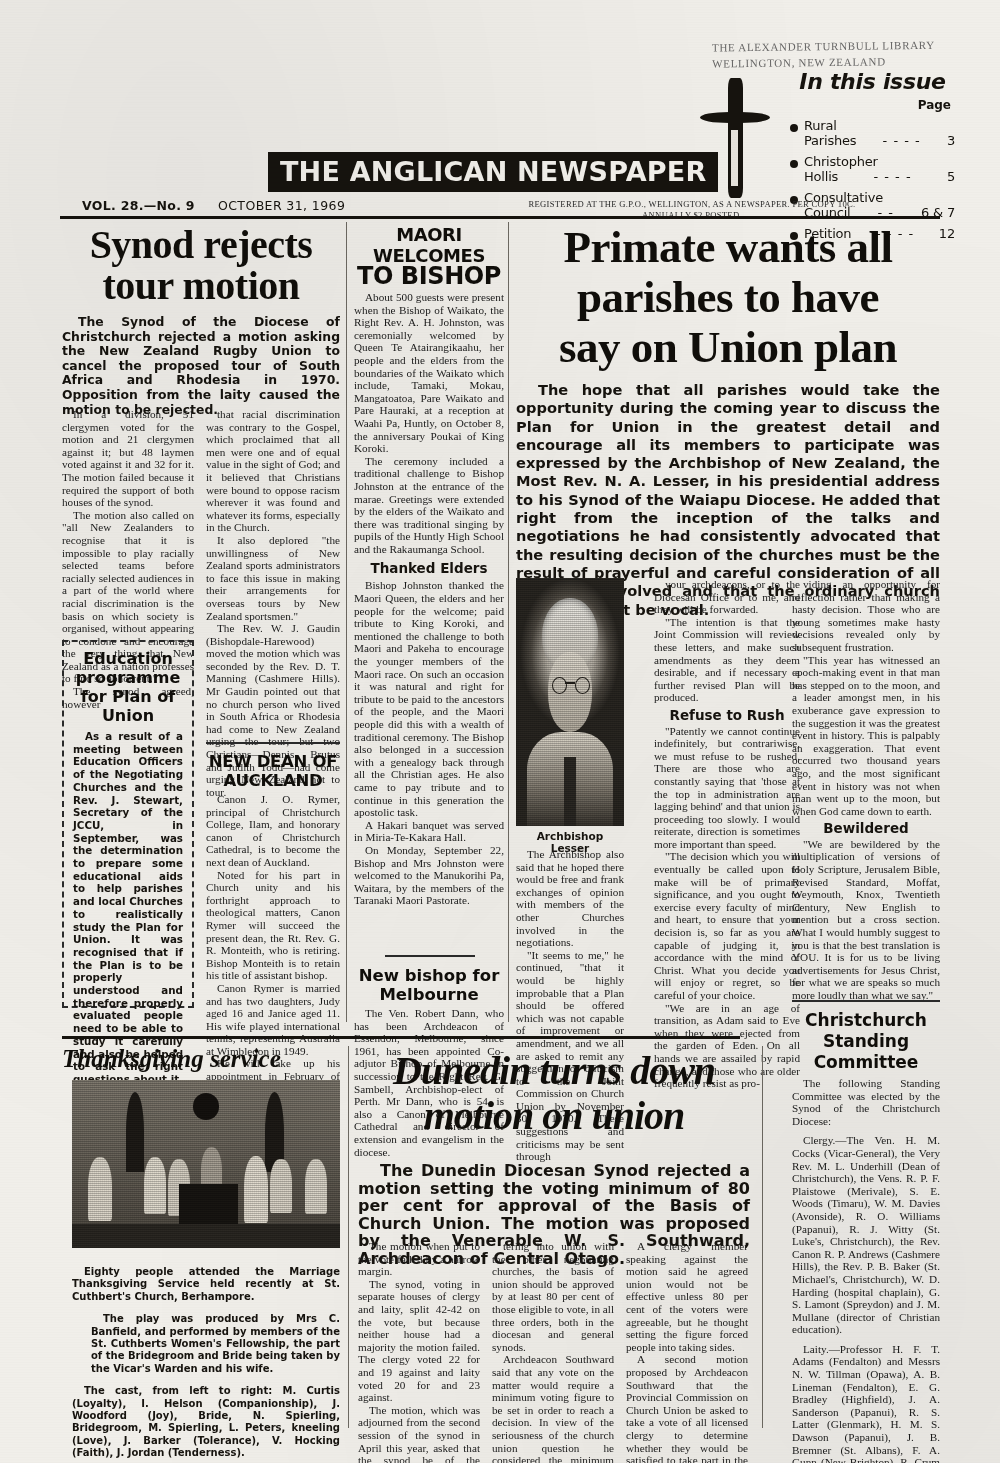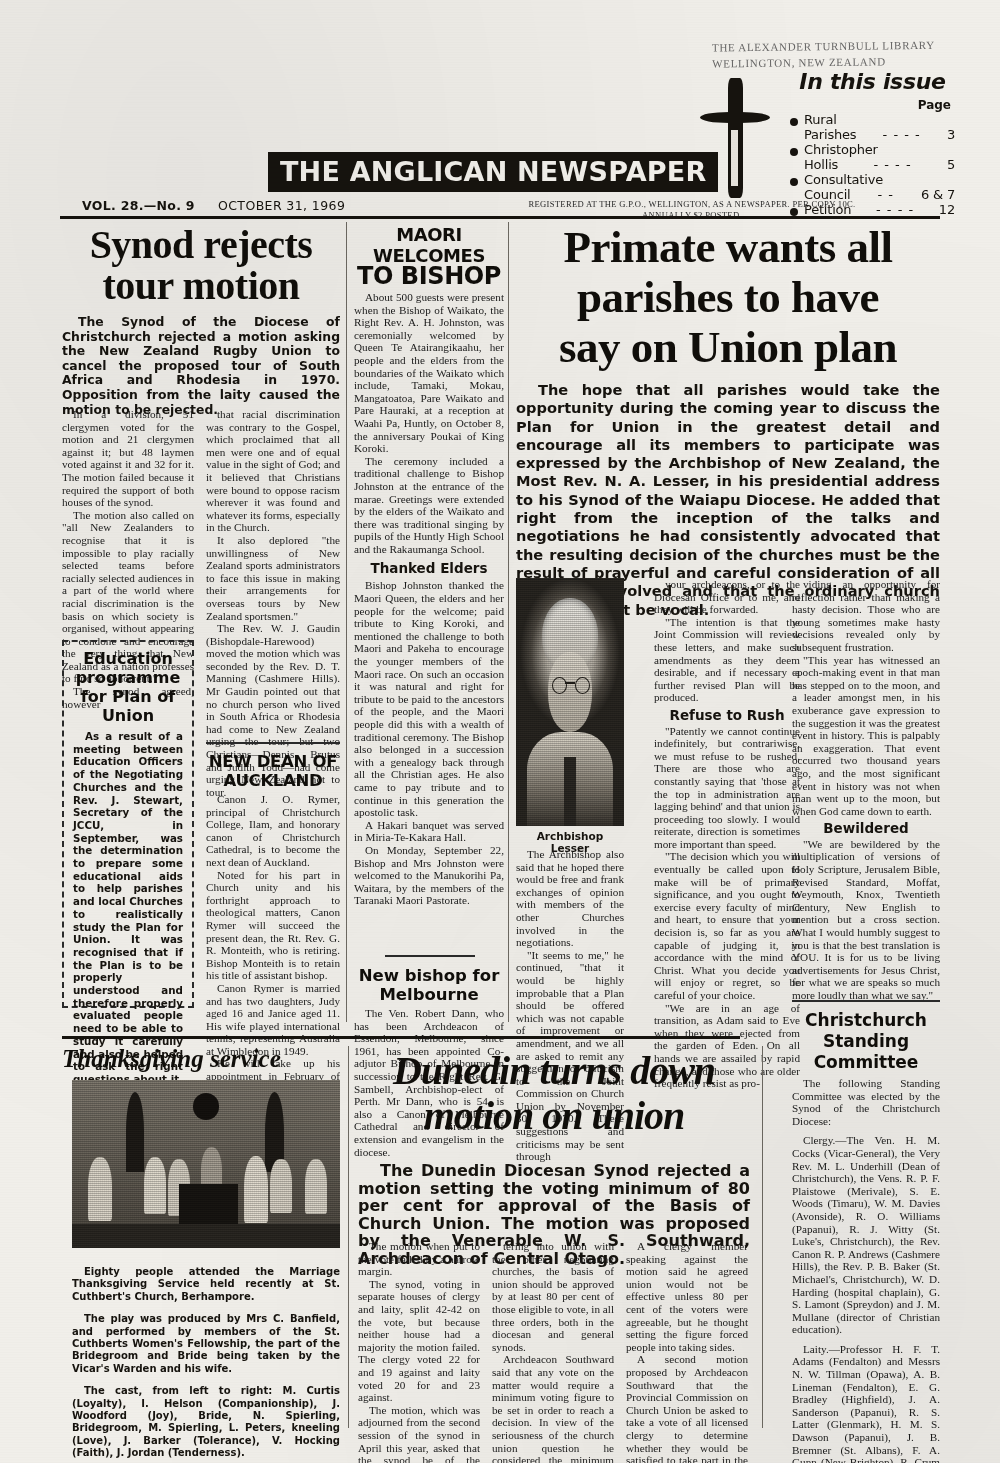--- a/index.html
+++ b/index.html
@@ -55,21 +55,21 @@
   .issuebox{position:absolute;left:790px;top:70px;width:165px;}
   .issuebox .title{
     font-family:"DejaVu Sans", sans-serif;
     font-weight:bold;font-style:italic;font-size:22px;line-height:24px;
     color:#16130e;text-align:center;letter-spacing:-0.3px;
   }
   .issuebox .pagelbl{
     font-family:"DejaVu Sans", sans-serif;font-weight:bold;font-size:12px;
     text-align:right;padding-right:4px;margin-top:4px;color:#16130e;
   }
-  .issue-item{display:flex;align-items:flex-start;margin-top:1px;}
+  .issue-item{display:flex;align-items:flex-start;margin-top:7px;}
   .issue-item .bullet{
     width:8px;height:8px;border-radius:50%;background:#16130e;
     margin:5px 6px 0 0;flex:0 0 8px;
   }
   .issue-item .txt{
     font-family:"DejaVu Sans", sans-serif;font-size:13px;line-height:14.5px;
     color:#16130e;letter-spacing:-0.2px;flex:1;
   }
   .issue-item .l2{display:flex;justify-content:space-between;}
   .issue-item .dashes{letter-spacing:1px;}
@@ -352,21 +352,21 @@
     <div style="position:absolute;left:74%;top:47%;width:8%;height:32%;background:#ddd7ca;border-radius:45% 45% 8% 8%;"></div>
     <div style="position:absolute;left:87%;top:47%;width:8%;height:33%;background:#e0dacd;border-radius:45% 45% 8% 8%;"></div>
 
     <div style="position:absolute;left:40%;top:62%;width:22%;height:38%;background:#181612;"></div>
     <div style="position:absolute;left:0;top:86%;width:100%;height:14%;background:#2b2823;"></div>
     <div class="noise"></div>
   </div>
 
   <div class="col cap" style="left:72px;top:1256px;width:268px;">
     <p style="text-indent:12px;">Eighty people attended the Marriage Thanksgiving Service held recently at St. Cuthbert's Church, Berhampore.</p>
-    <p style="text-indent:12px;">The play was produced by Mrs C. Banfield, and performed by members of the St. Cuthberts Women's Fellowship, the part of the Bridegroom and Bride being taken by the Vicar's Warden and his wife.</p>
+    <p style="text-indent:12px;margin-left:19px;">The play was produced by Mrs C. Banfield, and performed by members of the St. Cuthberts Women's Fellowship, the part of the Bridegroom and Bride being taken by the Vicar's Warden and his wife.</p>
     <p style="text-indent:12px;">The cast, from left to right: M. Curtis (Loyalty), I. Helson (Companionship), J. Woodford (Joy), Bride, N. Spierling, Bridegroom, M. Spierling, L. Peters, kneeling (Love), J. Barker (Tolerance), V. Hocking (Faith), J. Jordan (Tenderness).</p>
   </div>
 
   <div class="vrule" style="left:348px;top:1046px;height:382px;"></div>
   <div class="col" style="left:358px;top:1048px;width:392px;">
     <div class="hl-serif" style="font-size:40px;line-height:45px;font-style:italic;text-align:center;letter-spacing:-1px;">Dunedin turns down</div>
     <div class="hl-serif" style="font-size:40px;line-height:45px;font-style:italic;text-align:center;letter-spacing:-1px;">motion on union</div>
     <div class="lead" style="font-size:16px;line-height:17.6px;margin-top:24px;text-indent:22px;">The Dunedin Diocesan Synod rejected a motion setting the voting minimum of 80 per cent for approval of the Basis of Church Union. The motion was proposed by the Venerable W. S. Southward, Archdeacon of Central Otago.</div>
   </div>
 

